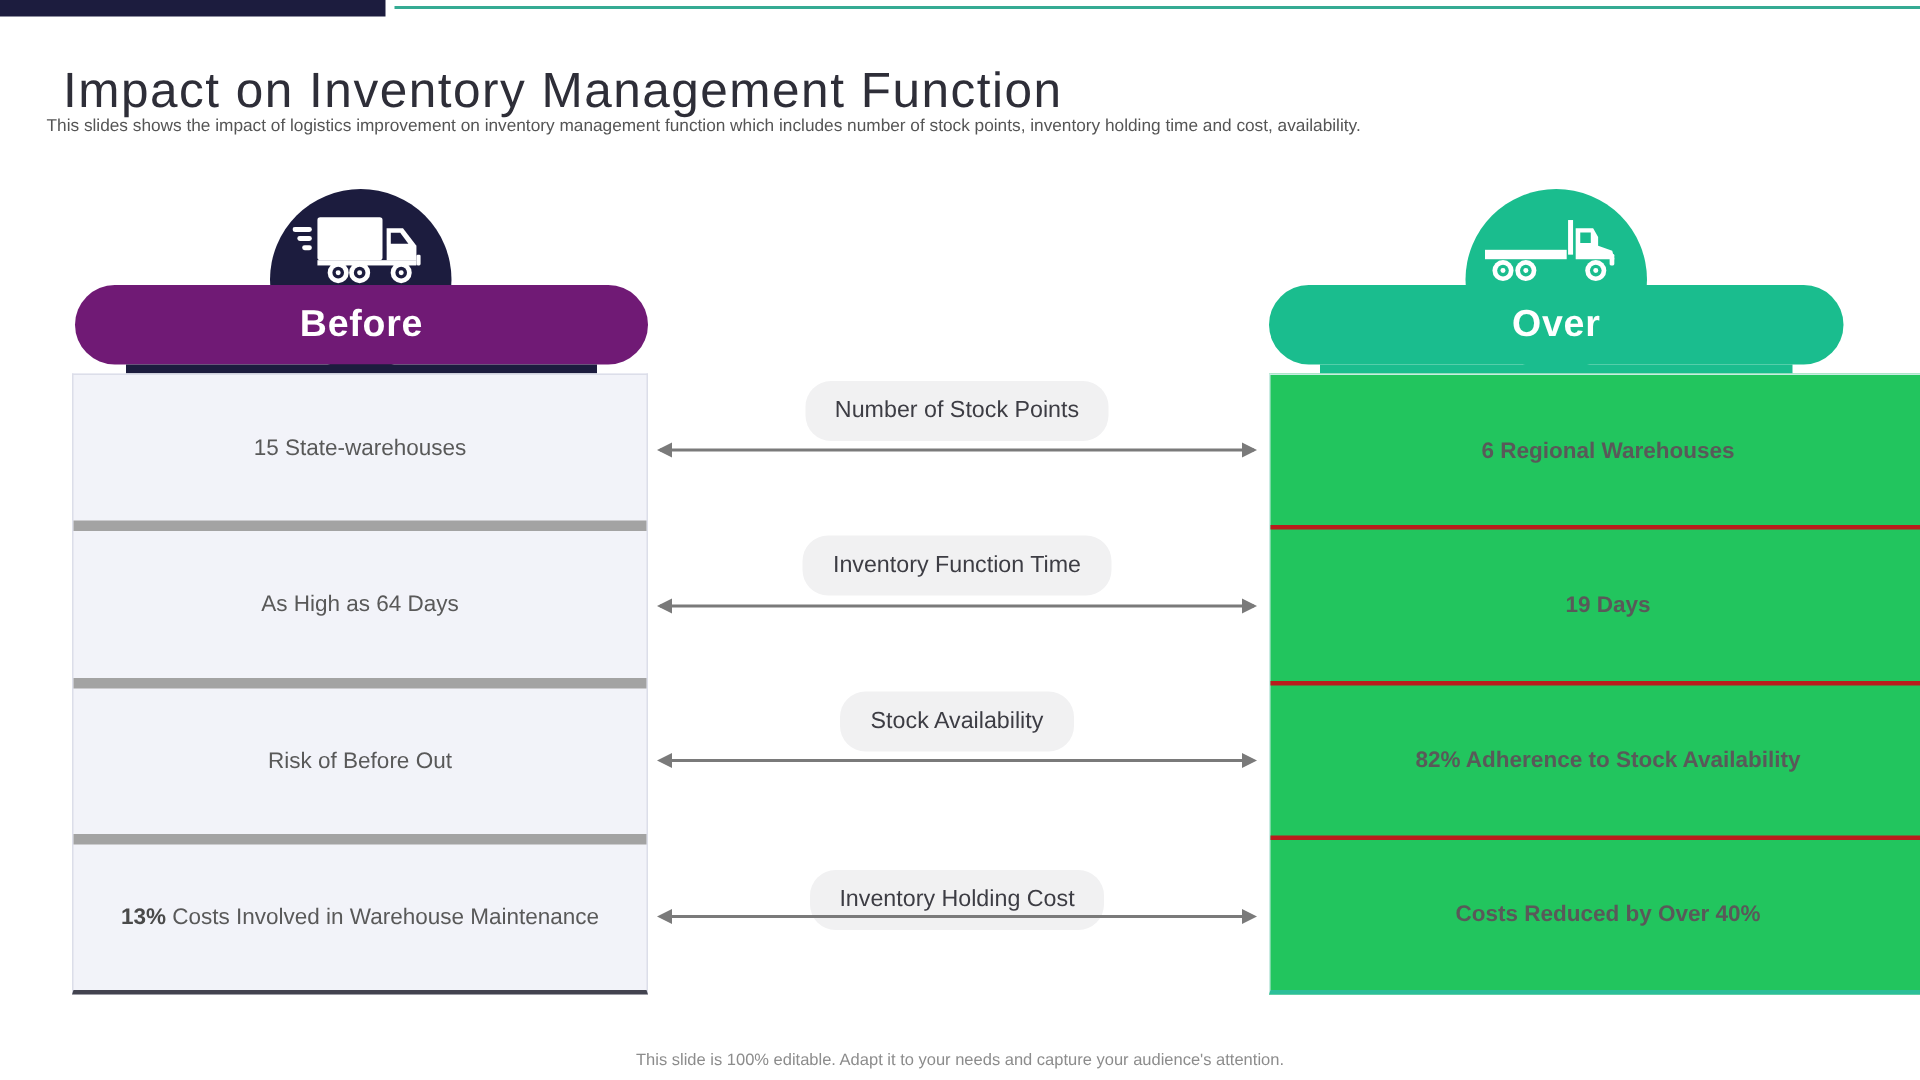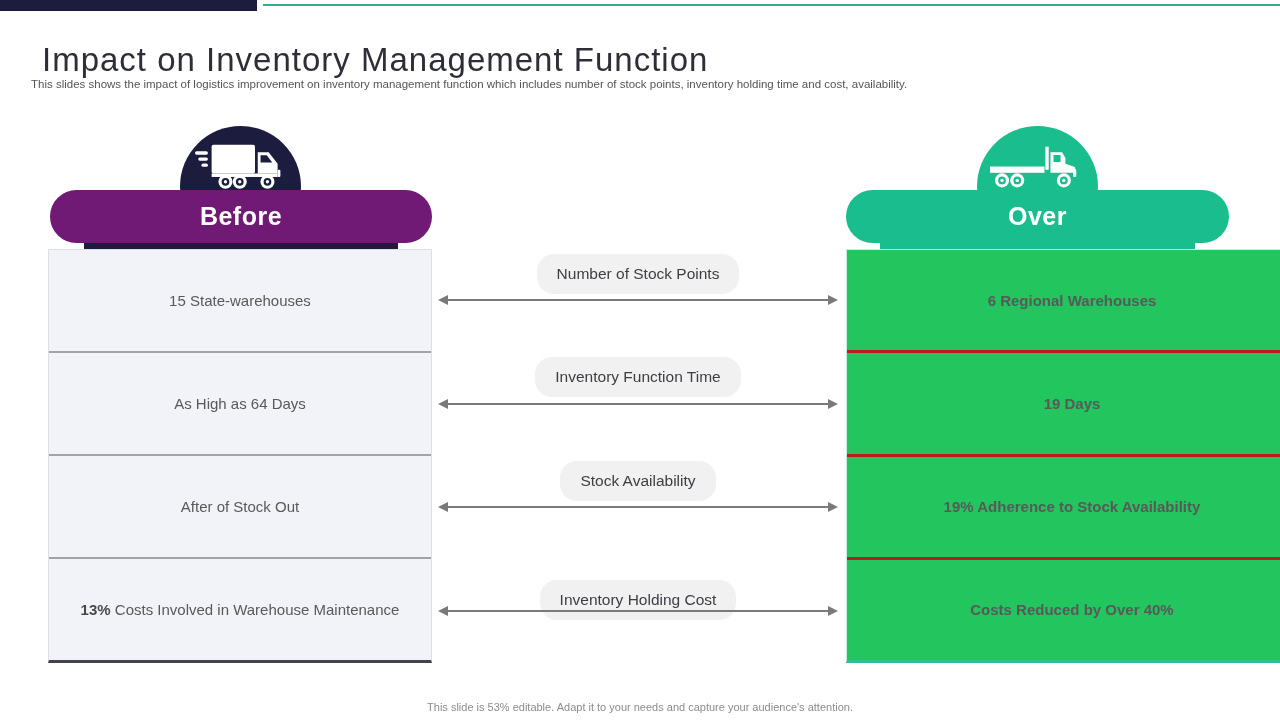--- a/index.html
+++ b/index.html
@@ -36,21 +36,21 @@
 
   
   .col { position:absolute; top:249px; height:414px; display:flex; flex-direction:column;
          box-sizing:border-box; }
   .col-before { left:48px;  width:384px; background:#f2f3f9; border:1px solid #dcdee9;
                 border-bottom:3px solid #43434f; }
   .col-after  { left:846px; width:452px; background:#22c55e; border:1px solid #c9ece3;
                 border-bottom:3px solid #2cbf99;font-weight:bold; }
   .cell { flex:1 1 0; display:flex; align-items:center; justify-content:center;
           text-align:center; font-size:15px; color:#595959; padding:0 20px; }
-  .col-before .cell + .cell { border-top:2px solid #a3a3a3;align-items:center; }
+  .col-before .cell + .cell { border-top:7px solid #a3a3a3;align-items:center; }
   .col-after  .cell + .cell { border-top:3px solid #b91c1c; }
   .cell b { font-weight:700; color:#4a4a4a; }
 
   
   .metric-wrap { position:absolute; left:437px; width:402px; text-align:center; }
   .metric-chip { display:inline-block; background:#f1f1f2; border-radius:17px;
                  padding:11px 20px; font-size:15.5px; color:#3d3d44; }
   .m0 { top:254px; } .m1 { top:357px; } .m2 { top:461px; } .m3 { top:580px; }
 
   .arrow { position:absolute; left:440px; width:396px; height:0; border-top:2px solid #7a7a7a; }
@@ -132,36 +132,36 @@
   <div class="pill-accent accent-after"></div>
 
   <div class="col col-before">
     <div class="cell">
       <span>15 State-warehouses</span>
     </div>
     <div class="cell">
       <span>As High as 64 Days</span>
     </div>
     <div class="cell">
-      <span>After of Stock Out</span>
+      <span>Risk of Before Out</span>
     </div>
     <div class="cell">
       <span><b>13%</b><span> Costs Involved in Warehouse Maintenance</span></span>
     </div>
   </div>
 
   <div class="col col-after">
     <div class="cell">
       <span>6 Regional Warehouses</span>
     </div>
     <div class="cell">
       <span>19 Days</span>
     </div>
     <div class="cell">
-      <span>19% Adherence to Stock Availability</span>
+      <span>82% Adherence to Stock Availability</span>
     </div>
     <div class="cell">
       <span>Costs Reduced by Over 40%</span>
     </div>
   </div>
 
   <div class="metric-wrap m0">
     <span class="metric-chip">Number of Stock Points</span>
   </div>
   <div class="arrow a0"></div>
@@ -174,15 +174,15 @@
   <div class="metric-wrap m2">
     <span class="metric-chip">Stock Availability</span>
   </div>
   <div class="arrow a2"></div>
 
   <div class="metric-wrap m3">
     <span class="metric-chip">Inventory Holding Cost</span>
   </div>
   <div class="arrow a3"></div>
 
-  <div class="footer">This slide is 53% editable. Adapt it to your needs and capture your audience's attention.</div>
+  <div class="footer">This slide is 100% editable. Adapt it to your needs and capture your audience's attention.</div>
 
 </div>
 
 </body></html>

